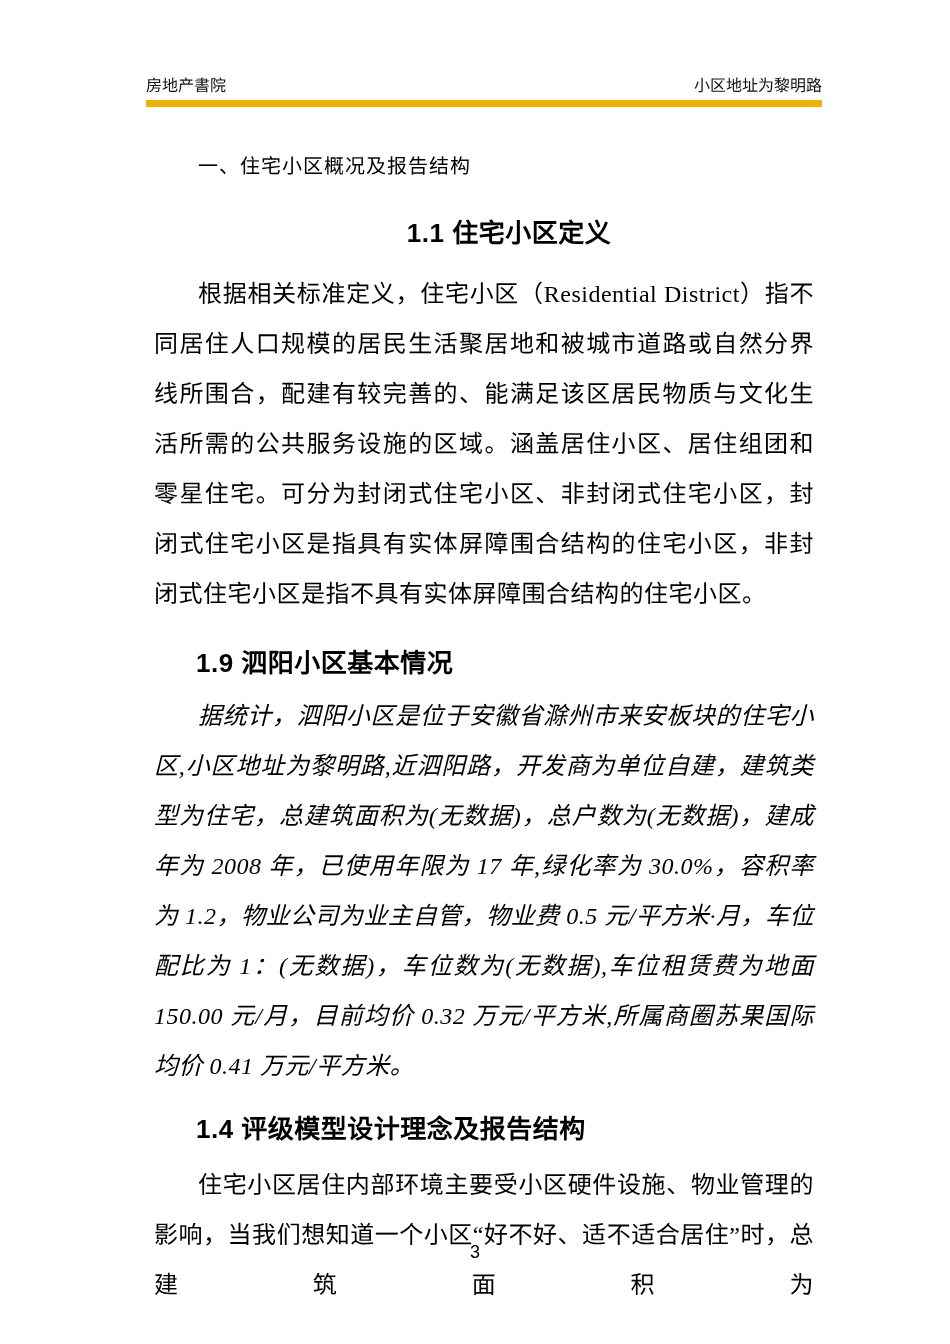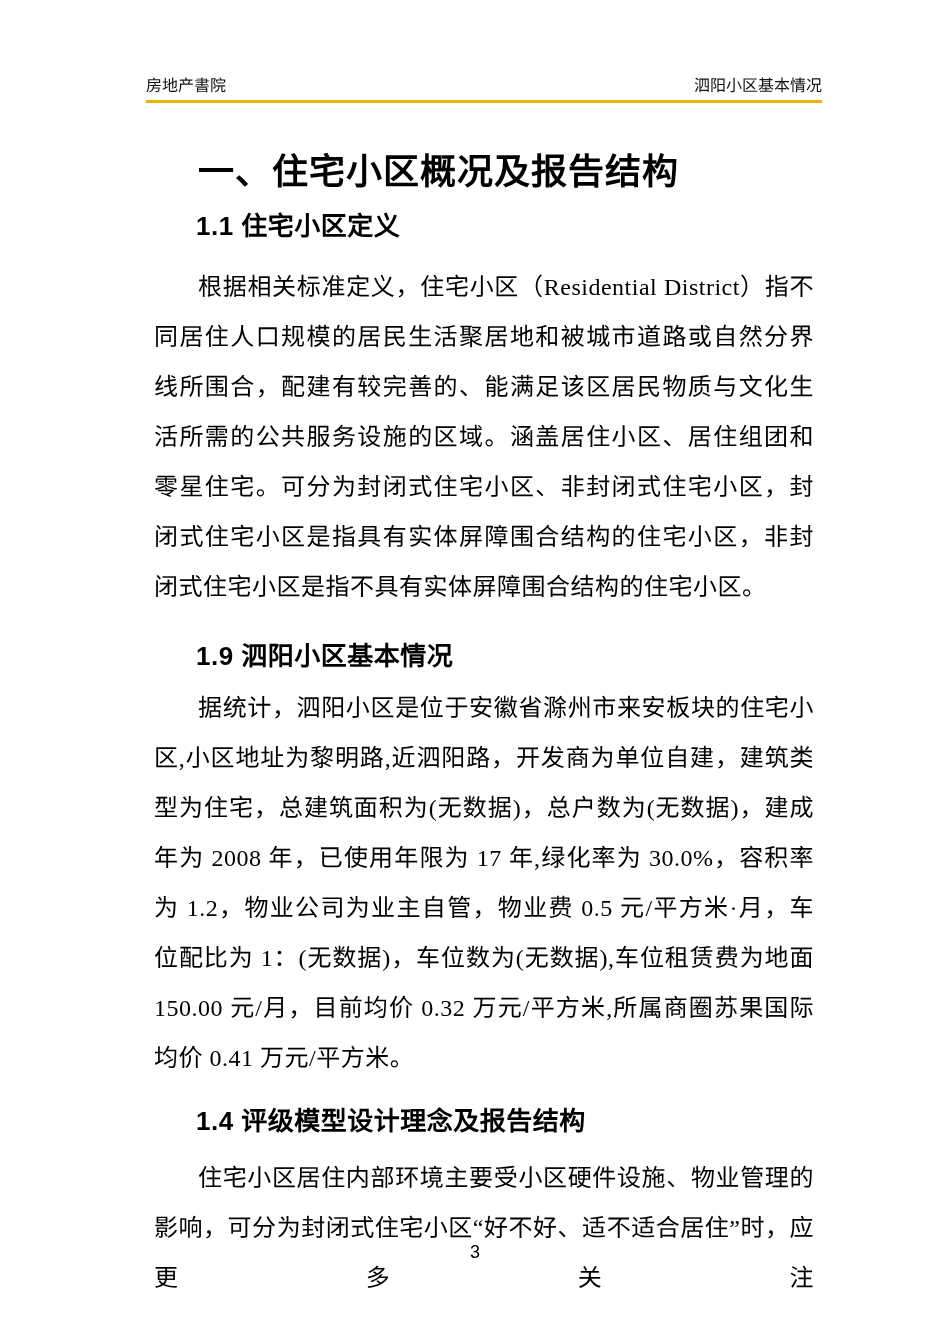--- a/index.html
+++ b/index.html
@@ -14,64 +14,64 @@
     background: #ffffff;
     color: #000000;
     overflow: hidden;
   }
   .header {
     box-sizing: border-box;
     margin-left: 146px;
     margin-right: 128px;
     padding-top: 72px;
     padding-bottom: 4px;
-    border-bottom: 3px solid #eab308;
+    border-bottom: 7px solid #eab308;
     display: flex;
     justify-content: space-between;
     align-items: flex-end;
     font-family: "Liberation Sans", sans-serif;
     font-size: 16px;
     color: #111111;
   }
   .content {
     margin-left: 146px;
     margin-right: 128px;
   }
   .doc-title {
     margin: 46px 0 0 0;
     padding-left: 52px;
     font-family: "Liberation Sans", sans-serif;
-    font-weight: bold;
-    font-size: 36px;
+    font-weight: normal;
+    font-size: 20px;
     line-height: 1.3;
     letter-spacing: 1px;
   }
   .section-heading {
     margin: 0;
     padding-left: 50px;
     font-family: "Liberation Sans", sans-serif;
     font-weight: bold;
     font-size: 26px;
     line-height: 1.3;
     letter-spacing: 0.5px;
   }
-  .section-heading.h11 { margin-top: 14px; }
+  .section-heading.h11 { margin-top: 38px; text-align: center; }
   .section-heading.h12 { margin-top: 28px; }
   .section-heading.h13 { margin-top: 22px; }
   .para {
     margin: 8px;
     font-family: "Liberation Serif", serif;
     font-size: 24px;
     line-height: 50px;
     text-align: justify;
     text-indent: 44px;
     letter-spacing: 0.5px;
   }
   .para.p1 { margin-top: 18px; }
-  .para.p2 { margin-top: 10px; }
+  .para.p2 { margin-top: 10px; font-style: italic; }
   .para.p3 { margin-top: 14px; }
   .para.fill-last {
     text-align-last: justify;
   }
   .page-number {
     position: absolute;
     left: 0;
     right: 0;
     top: 1242px;
     text-align: center;
@@ -80,36 +80,36 @@
     color: #000000;
   }
 </style>
 </head>
 <body>
 
 <div class="page">
 
   <div class="header">
     <span>房地产書院</span>
-    <span>泗阳小区基本情况</span>
+    <span>小区地址为黎明路</span>
   </div>
 
   <div class="content">
 
     <h1 class="doc-title">一、住宅小区概况及报告结构</h1>
 
     <h2 class="section-heading h11">1.1 住宅小区定义</h2>
 
     <p class="para p1">根据相关标准定义，住宅小区（Residential District）指不同居住人口规模的居民生活聚居地和被城市道路或自然分界线所围合，配建有较完善的、能满足该区居民物质与文化生活所需的公共服务设施的区域。涵盖居住小区、居住组团和零星住宅。可分为封闭式住宅小区、非封闭式住宅小区，封闭式住宅小区是指具有实体屏障围合结构的住宅小区，非封闭式住宅小区是指不具有实体屏障围合结构的住宅小区。</p>
 
     <h2 class="section-heading h12">1.9 泗阳小区基本情况</h2>
 
     <p class="para p2">据统计，泗阳小区是位于安徽省滁州市来安板块的住宅小区,小区地址为黎明路,近泗阳路，开发商为单位自建，建筑类型为住宅，总建筑面积为(无数据)，总户数为(无数据)，建成年为 2008 年，已使用年限为 17 年,绿化率为 30.0%，容积率为 1.2，物业公司为业主自管，物业费 0.5 元/平方米·月，车位配比为 1：(无数据)，车位数为(无数据),车位租赁费为地面 150.00 元/月，目前均价 0.32 万元/平方米,所属商圈苏果国际均价 0.41 万元/平方米。</p>
 
     <h2 class="section-heading h13">1.4 评级模型设计理念及报告结构</h2>
 
-    <p class="para p3 fill-last">住宅小区居住内部环境主要受小区硬件设施、物业管理的影响，可分为封闭式住宅小区“好不好、适不适合居住”时，应更多关注</p>
+    <p class="para p3 fill-last">住宅小区居住内部环境主要受小区硬件设施、物业管理的影响，当我们想知道一个小区“好不好、适不适合居住”时，总建筑面积为</p>
 
   </div>
 
   <div class="page-number">3</div>
 
 </div>
 
 </body></html>

